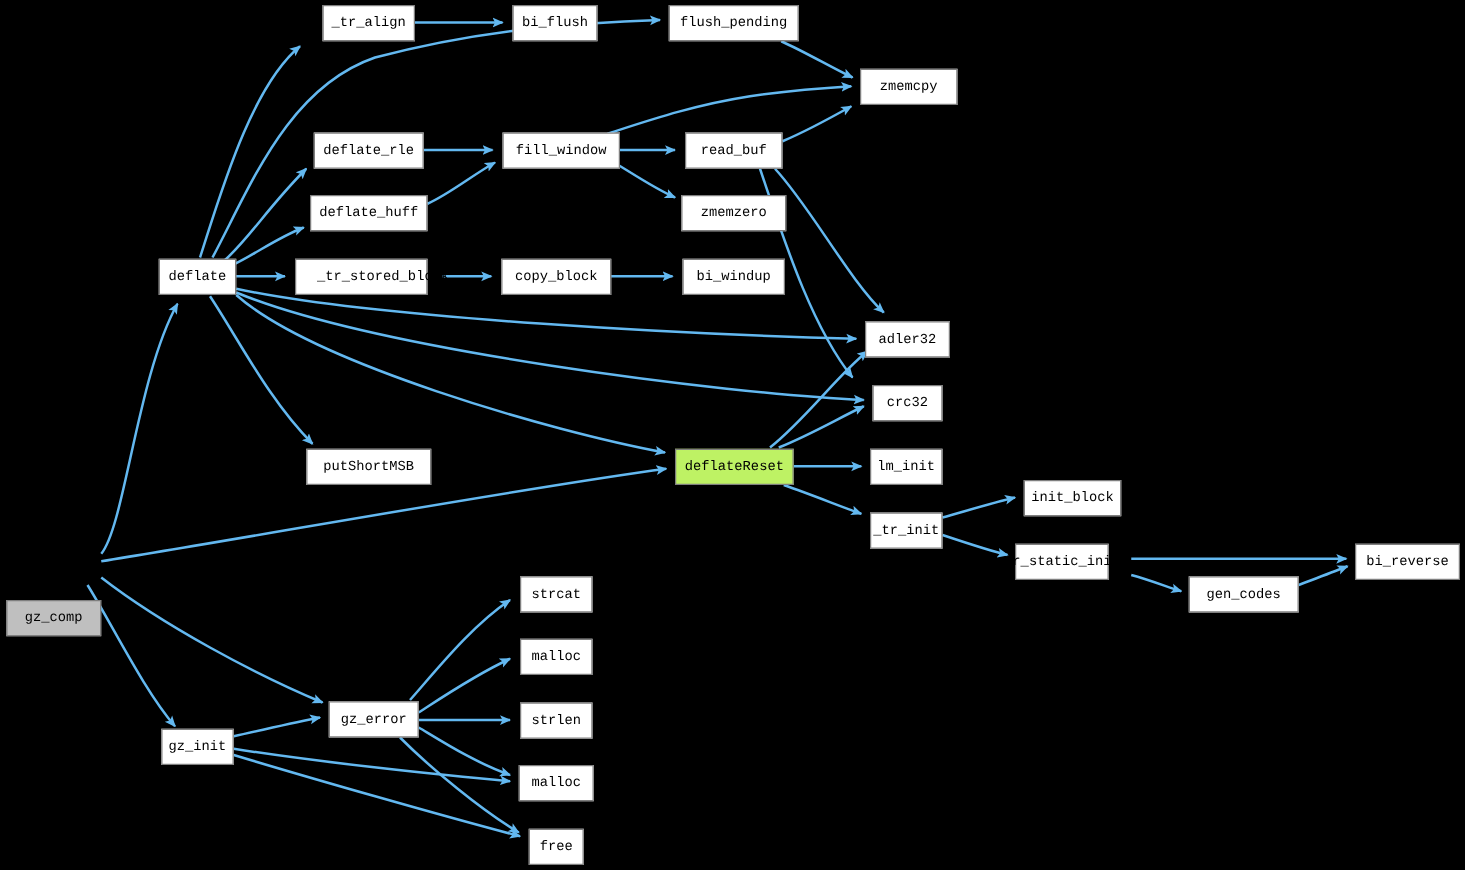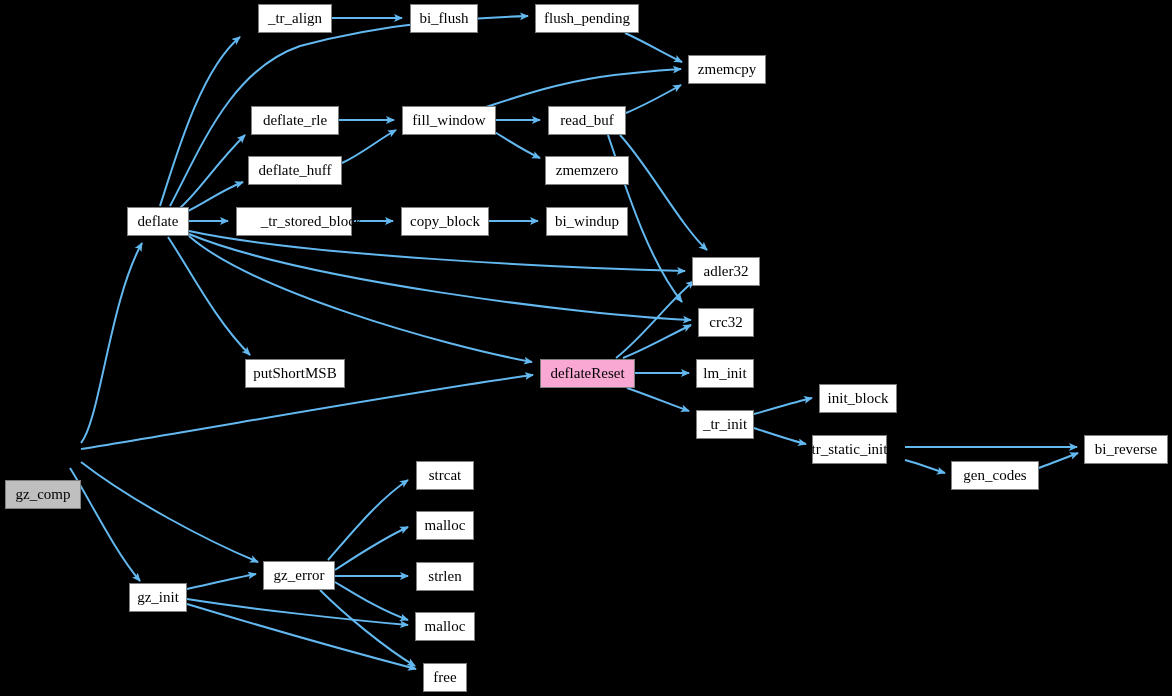--- a/index.html
+++ b/index.html
@@ -1,20 +1,20 @@
 <!DOCTYPE html>
 <html><head>
 <meta charset="utf-8">
 <style>
   html,body{margin:0;padding:0;background:#000;}
   #canvas{position:relative;width:1172px;height:696px;background:#000;overflow:hidden;}
   svg{position:absolute;left:0;top:0;width:1172px;height:696px;}
   .node{position:absolute;box-sizing:border-box;border:1px solid #7f7f7f;
         background:#fff;color:#000;display:flex;align-items:center;justify-content:center;
-        font-family:Liberation Serif, serif;font-size:15px;height:29px;
+        font-family:Liberation Mono, monospace;font-size:11px;height:29px;
         white-space:nowrap;}
   .node.highlight{background:#bfbfbf;}
 </style>
 </head>
 <body>
 
 <div id="canvas" style="background: rgb(0, 0, 0);">
   <svg id="edges" viewBox="0 0 1172 696">
     <defs>
       <marker id="ah" markerWidth="9" markerHeight="9" refX="8" refY="4.5" orient="auto" markerUnits="userSpaceOnUse">
@@ -81,21 +81,21 @@
       </div>
       <div class="node" style="left: 258px; top: 4px; width: 74px; background: rgb(255, 255, 255); border-color: rgb(127, 127, 127);">
         <span>_tr_align</span>
       </div>
       <div class="node" style="left: 251px; top: 106px; width: 88px; background: rgb(255, 255, 255); border-color: rgb(127, 127, 127);">
         <span>deflate_rle</span>
       </div>
       <div class="node" style="left: 248px; top: 156px; width: 94px; background: rgb(255, 255, 255); border-color: rgb(127, 127, 127);">
         <span>deflate_huff</span>
       </div>
-      <div class="node" style="left: 236px; top: 207px; width: 116px; background: rgb(255, 255, 255); border-color: rgb(127, 127, 127); padding-left: 35px;">
+      <div class="node" style="left: 236px; top: 207px; width: 106px; background: rgb(255, 255, 255); border-color: rgb(127, 127, 127); padding-left: 35px;">
         <span>_tr_stored_block</span>
       </div>
       <div class="node" style="left: 245px; top: 359px; width: 100px; background: rgb(255, 255, 255); border-color: rgb(127, 127, 127);">
         <span>putShortMSB</span>
       </div>
       <div class="node" style="left: 410px; top: 4px; width: 68px; background: rgb(255, 255, 255); border-color: rgb(127, 127, 127);">
         <span>bi_flush</span>
       </div>
       <div class="node" style="left: 402px; top: 106px; width: 94px; background: rgb(255, 255, 255); border-color: rgb(127, 127, 127);">
         <span>fill_window</span>
@@ -123,21 +123,21 @@
       </div>
       <div class="node" style="left: 548px; top: 106px; width: 78px; background: rgb(255, 255, 255); border-color: rgb(127, 127, 127);">
         <span>read_buf</span>
       </div>
       <div class="node" style="left: 545px; top: 156px; width: 84px; background: rgb(255, 255, 255); border-color: rgb(127, 127, 127);">
         <span>zmemzero</span>
       </div>
       <div class="node" style="left: 546px; top: 207px; width: 82px; background: rgb(255, 255, 255); border-color: rgb(127, 127, 127);">
         <span>bi_windup</span>
       </div>
-      <div class="node" style="left: 540px; top: 359px; width: 95px; background: #f9a8d4; border-color: rgb(127, 127, 127);">
+      <div class="node" style="left: 540px; top: 359px; width: 95px; background: #bef264; border-color: rgb(127, 127, 127);">
         <span>deflateReset</span>
       </div>
       <div class="node" style="left: 688px; top: 55px; width: 78px; background: rgb(255, 255, 255); border-color: rgb(127, 127, 127);">
         <span>zmemcpy</span>
       </div>
       <div class="node" style="left: 692px; top: 257px; width: 68px; background: rgb(255, 255, 255); border-color: rgb(127, 127, 127);">
         <span>adler32</span>
       </div>
       <div class="node" style="left: 698px; top: 308px; width: 56px; background: rgb(255, 255, 255); border-color: rgb(127, 127, 127);">
         <span>crc32</span>

